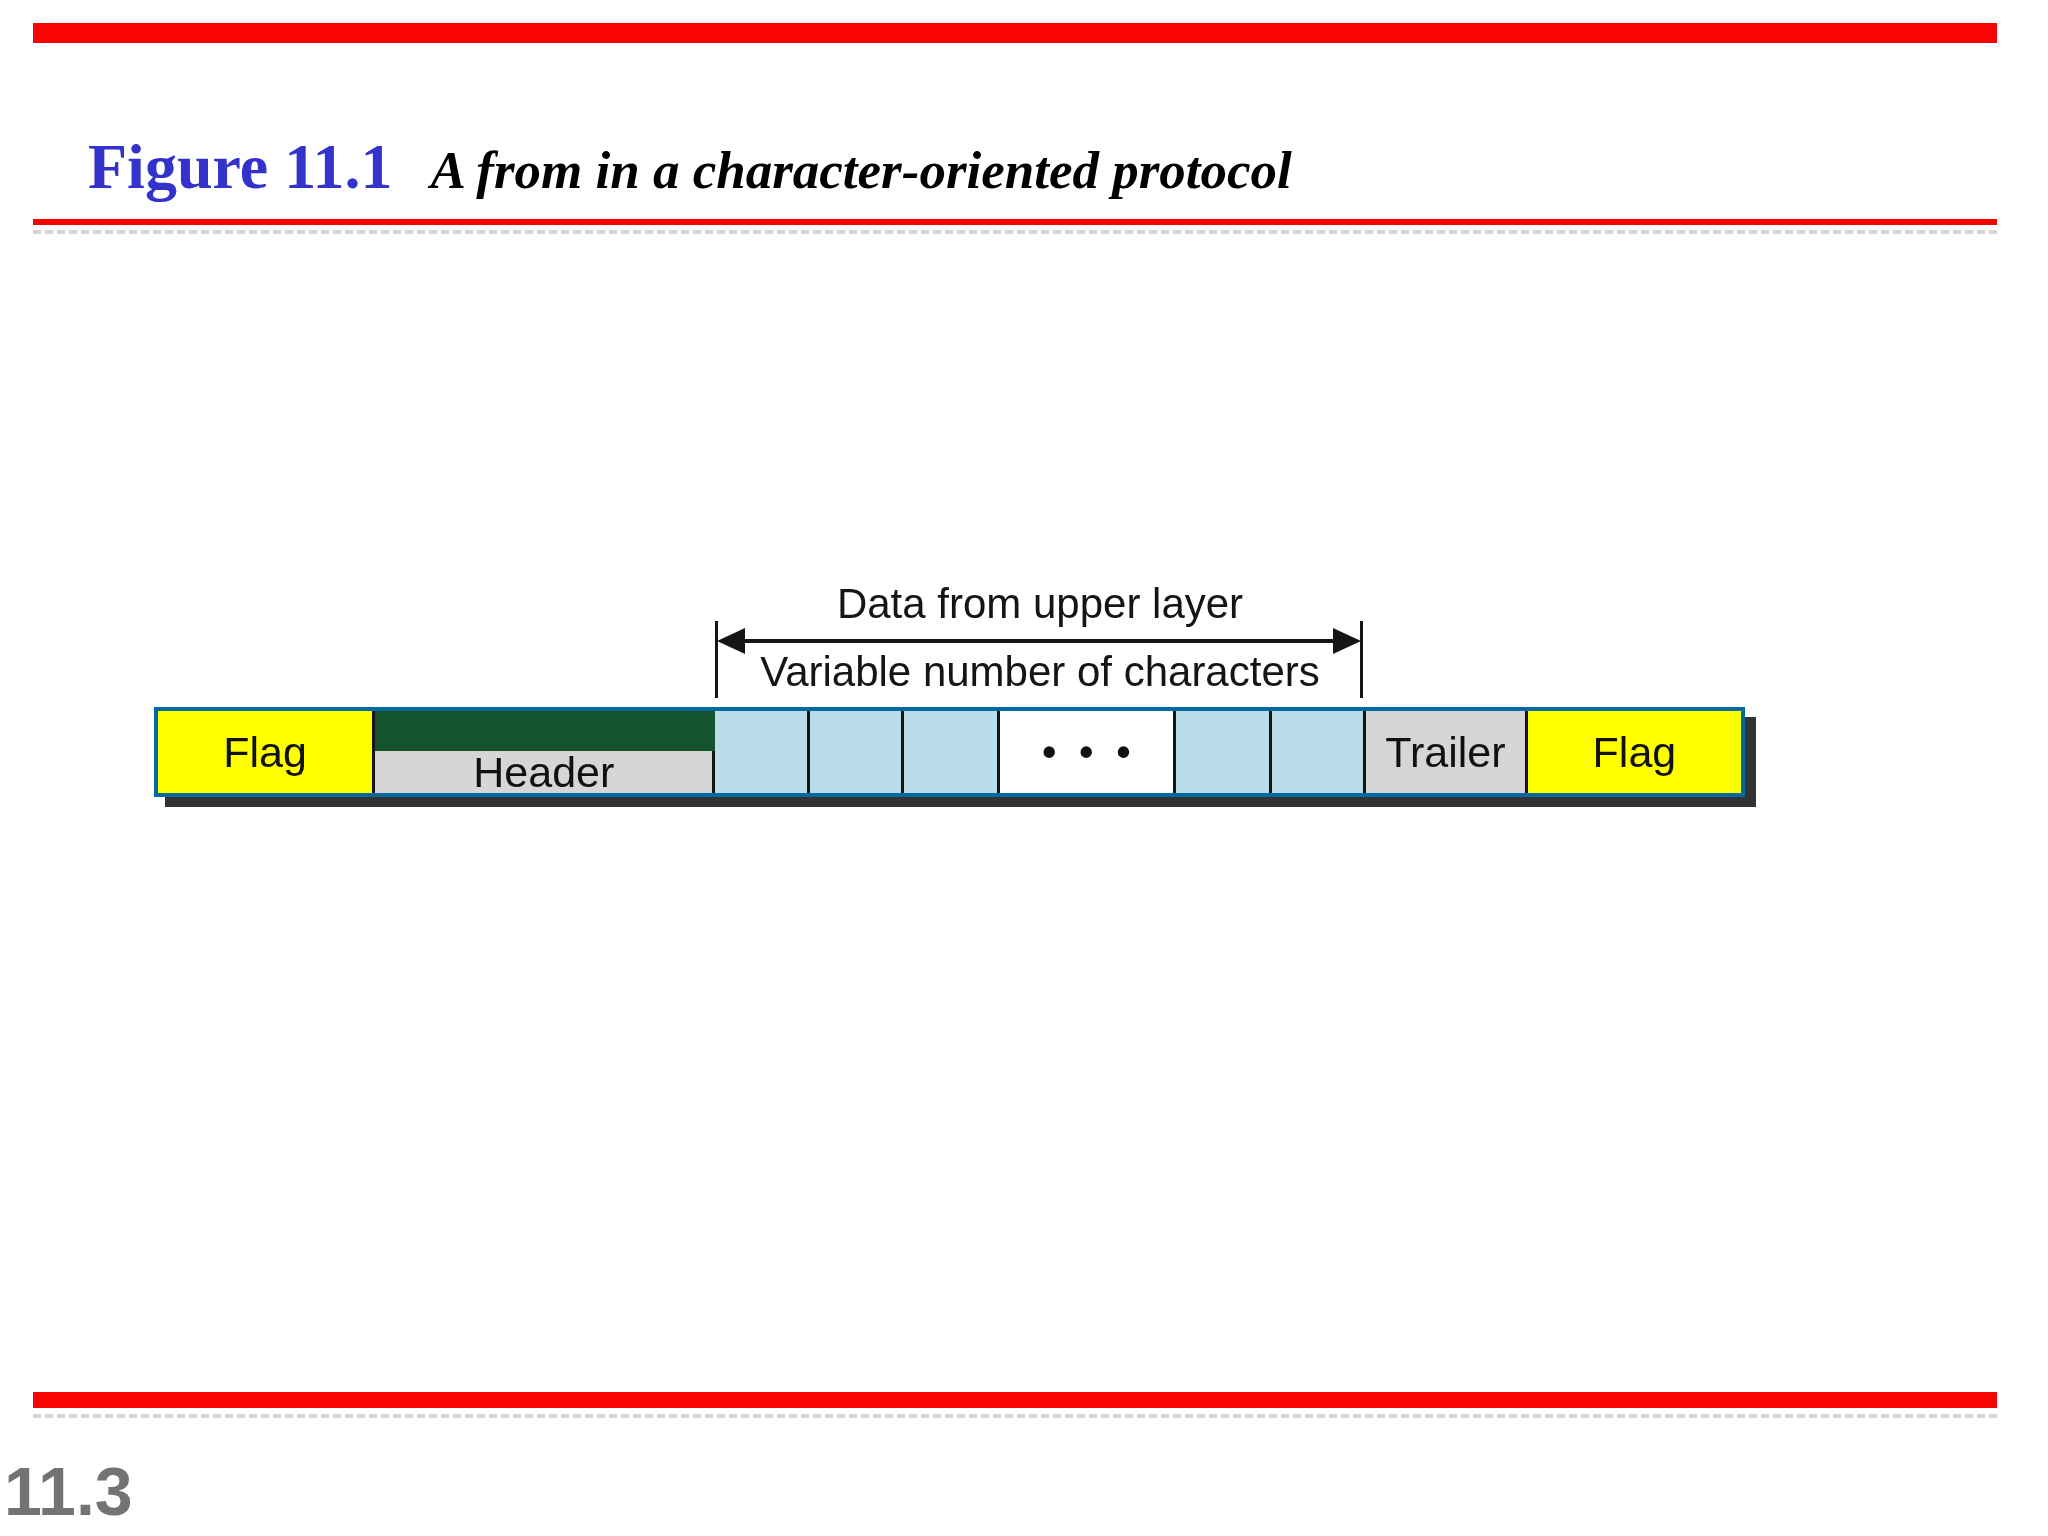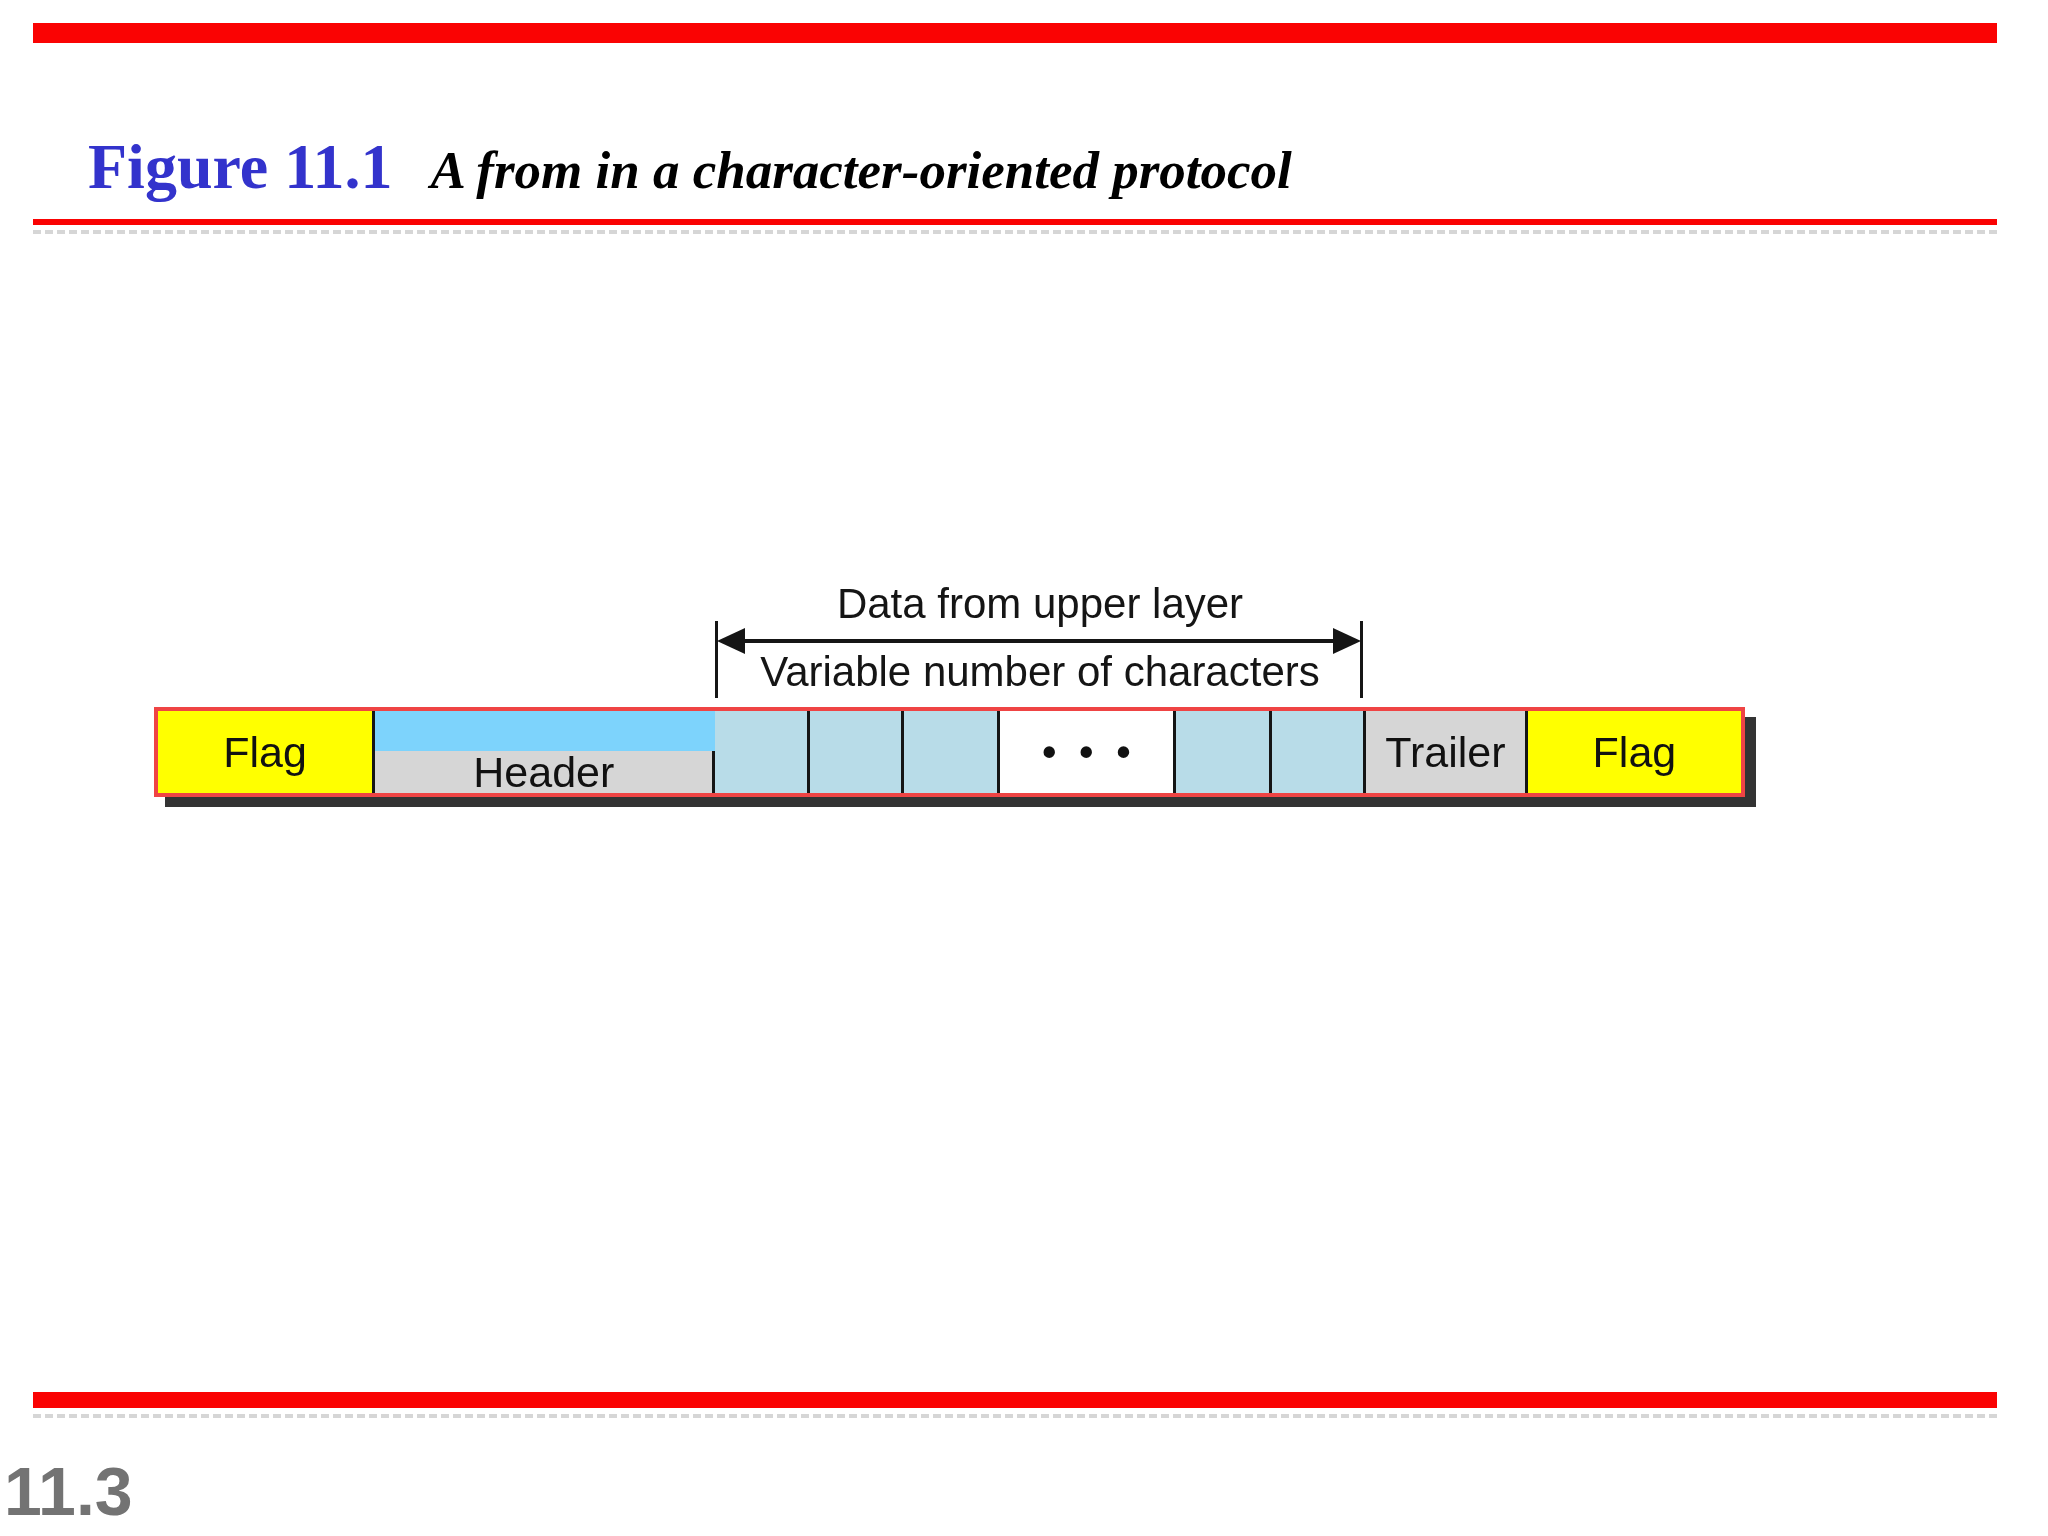--- a/index.html
+++ b/index.html
@@ -31,24 +31,24 @@
   .tick.right { left: 1360px; }
   .dim-line { left: 728px; top: 639px; width: 622px; height: 4px; background: #151515; }
   .arrowhead { width: 0; height: 0; top: 628px;
                border-top: 13px solid transparent; border-bottom: 13px solid transparent; }
   .arrowhead.left  { left: 717px;  border-right: 28px solid #151515; }
   .arrowhead.right { left: 1333px; border-left:  28px solid #151515; }
 
   
   .frame {
     left: 154px; top: 707px; width: 1583px; height: 82px;
-    border: 4px solid #ef4444;
+    border: 4px solid #0369a1;
     box-shadow: 11px 10px 0 #333333;
     display: flex;
-    background: #7dd3fc;
+    background: #14532d;
   }
   .cell {
     display: flex; align-items: center; justify-content: center;
     border-right: 3px solid #151515;
     font-size: 43px; color: #111111;
     overflow: hidden;
   }
   .cell:last-child { border-right: none; }
   .cell.ellipsis { font-size: 40px; font-weight: bold; letter-spacing: 6px; padding-left: 6px; }
 

